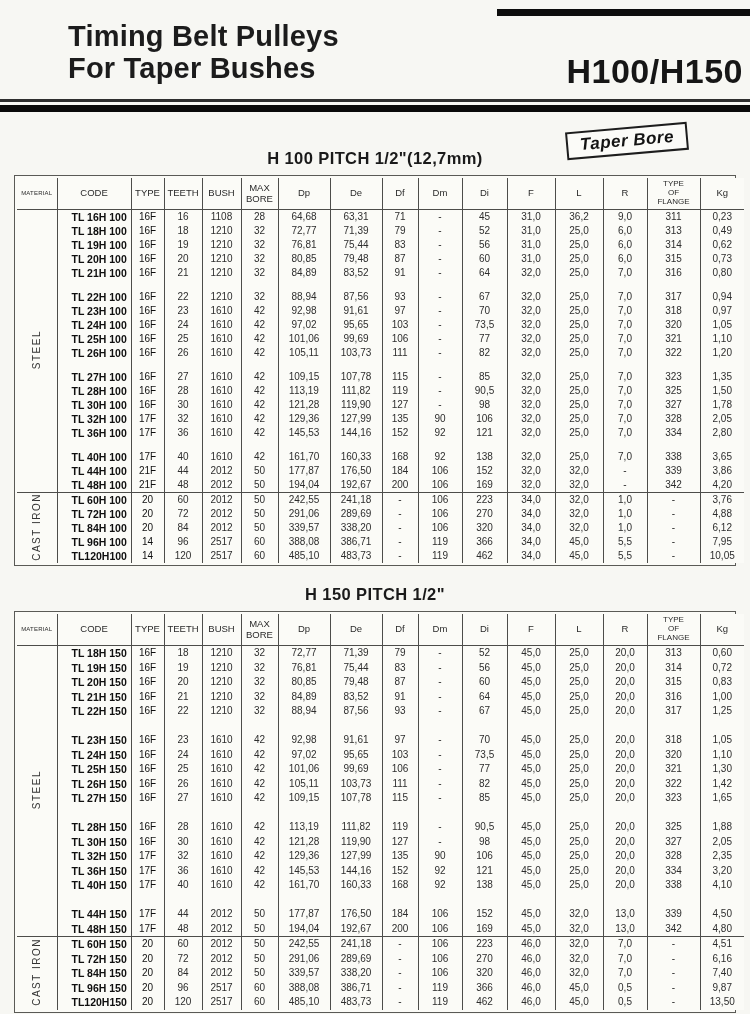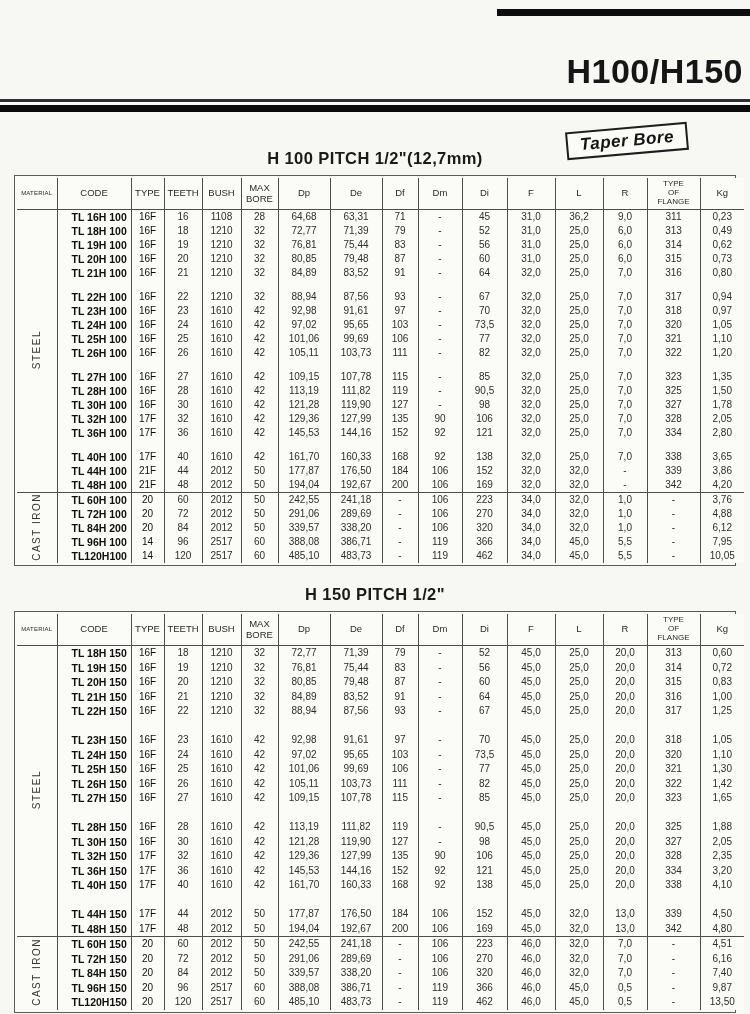--- a/index.html
+++ b/index.html
@@ -67,21 +67,22 @@
   }
   tr.gap td{height:10px;}
   tbody.cast tr:first-child td{border-top:1.6px solid #4d4d4a;}
 </style>
 </head>
 <body>
 
 <div class="topbar"></div>
 
 <div class="ptitle">
-  <br>
+  <span>Timing Belt Pulleys</span><br>
+  <span>For Taper Bushes</span>
 </div>
 
 <div class="pmodel">H100/H150</div>
 
 <div class="rule-thin"></div>
 <div class="rule-thick"></div>
 
 <div class="badge">Taper Bore</div>
 
 <div id="tb0" class="tblock">
@@ -519,21 +520,21 @@
             <td class="c-df">-</td>
             <td class="c-dm">106</td>
             <td class="c-di">270</td>
             <td class="c-f">34,0</td>
             <td class="c-l">32,0</td>
             <td class="c-r">1,0</td>
             <td class="c-flange">-</td>
             <td class="c-kg">4,88</td>
           </tr>
           <tr class="drow">
-            <td class="c-code">TL 84H 200</td>
+            <td class="c-code">TL 84H 100</td>
             <td class="c-type">20</td>
             <td class="c-teeth">84</td>
             <td class="c-bush">2012</td>
             <td class="c-max-bore">50</td>
             <td class="c-dp">339,57</td>
             <td class="c-de">338,20</td>
             <td class="c-df">-</td>
             <td class="c-dm">106</td>
             <td class="c-di">320</td>
             <td class="c-f">34,0</td>

